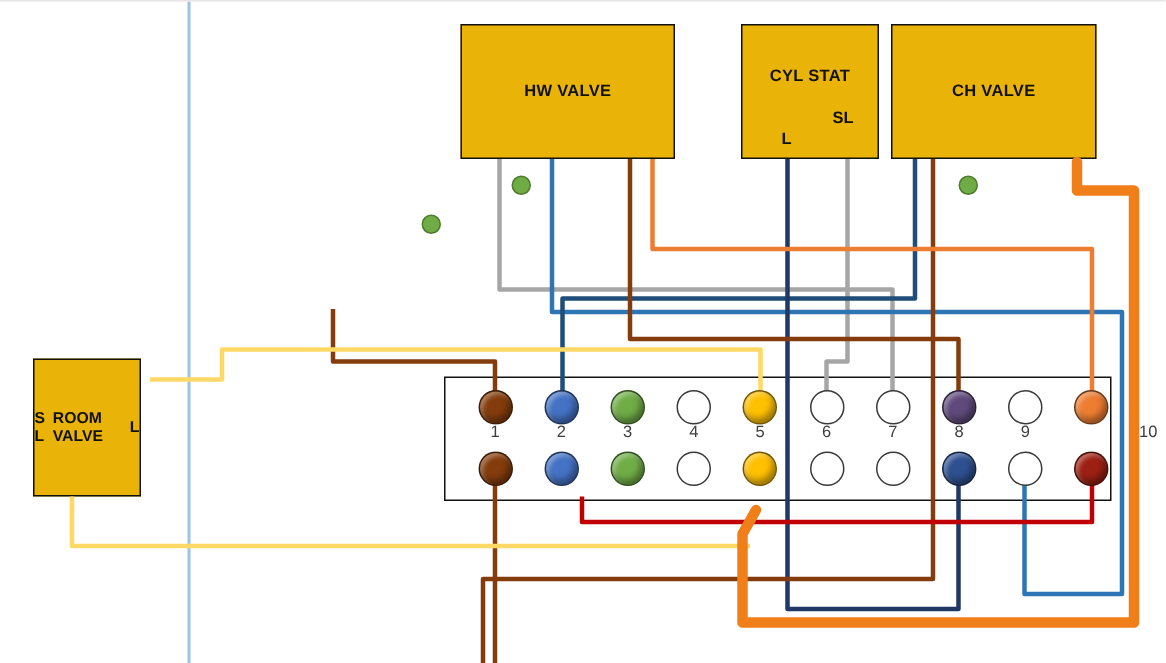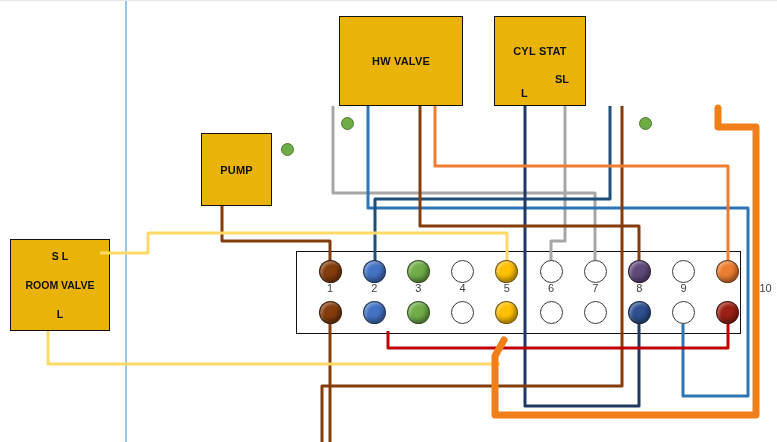--- a/index.html
+++ b/index.html
@@ -4,28 +4,28 @@
 <style>
   html,body{margin:0;padding:0;background:#ffffff;}
   .stage{
     position:relative;width:777px;height:442px;background:#ffffff;overflow:hidden;
     font-family:"Liberation Sans",sans-serif;border-top:1px solid #e6e6e6;
   }
   .vline{position:absolute;left:125px;top:0;width:2px;height:442px;background:#9DC3E6;z-index:0;}
   .box{position:absolute;background:#eab308;border:1.5px solid #111;box-sizing:border-box;z-index:1;}
   .boxlabel{font-weight:bold;font-size:11px;color:#111;letter-spacing:.2px;}
   .center-label{display:flex;align-items:center;justify-content:center;height:100%;}
-  .hw{left:307px;top:15px;width:124px;height:90px;margin-left:32px;}
+  .hw{left:307px;top:15px;width:143px;height:90px;}
   .cyl{left:494px;top:15px;width:92px;height:90px;}
   .cyl-title{position:absolute;left:0;right:0;top:28px;text-align:center;}
   .cyl-l{position:absolute;left:26px;top:70px;font-weight:bold;font-size:11px;color:#111;}
   .cyl-sl{position:absolute;left:60px;top:56px;font-weight:bold;font-size:11px;color:#111;}
   .ch{left:594px;top:15px;width:137px;height:90px;}
   .pump{left:201px;top:132px;width:71px;height:73px;}
-  .room{left:10px;top:238px;width:100px;height:92px;display:flex;flex-direction:column;
+  .room{left:22px;top:238px;width:72px;height:92px;display:flex;flex-direction:row;
         align-items:center;justify-content:space-between;padding:10px 0;}
   .room span{font-weight:bold;font-size:10.5px;color:#111;}
   .strip{position:absolute;left:296px;top:250px;width:445px;height:83px;background:#fff;
          border:1.5px solid #111;box-sizing:border-box;z-index:1;}
   .wires{position:absolute;left:0;top:0;width:777px;height:442px;z-index:3;pointer-events:none;}
   .tcirc{position:absolute;width:23px;height:23px;border-radius:50%;box-sizing:border-box;z-index:4;}
   .tnum{position:absolute;width:23px;text-align:center;font-size:11px;color:#3d3d3d;z-index:4;}
   .gdot{position:absolute;width:13px;height:13px;border-radius:50%;box-sizing:border-box;z-index:4;
         border:1.5px solid #4E7A2F;}
 </style>
@@ -39,24 +39,24 @@
   <div class="box hw center-label">
     <span class="boxlabel">HW VALVE</span>
   </div>
 
   <div class="box cyl">
     <span class="boxlabel cyl-title">CYL STAT</span>
     <span class="cyl-l">L</span>
     <span class="cyl-sl">SL</span>
   </div>
 
+  <div class="box ch center-label">
+    <span class="boxlabel">CH VALVE</span>
+  </div>
 
-  <div class="box pump center-label">
-    <span class="boxlabel">PUMP</span>
-  </div>
 
   <div class="box room">
     <span>S L</span>
     <span>ROOM VALVE</span>
     <span>L</span>
   </div>
 
   <div class="strip"></div>
 
   <svg class="wires" viewBox="0 0 777 442">

